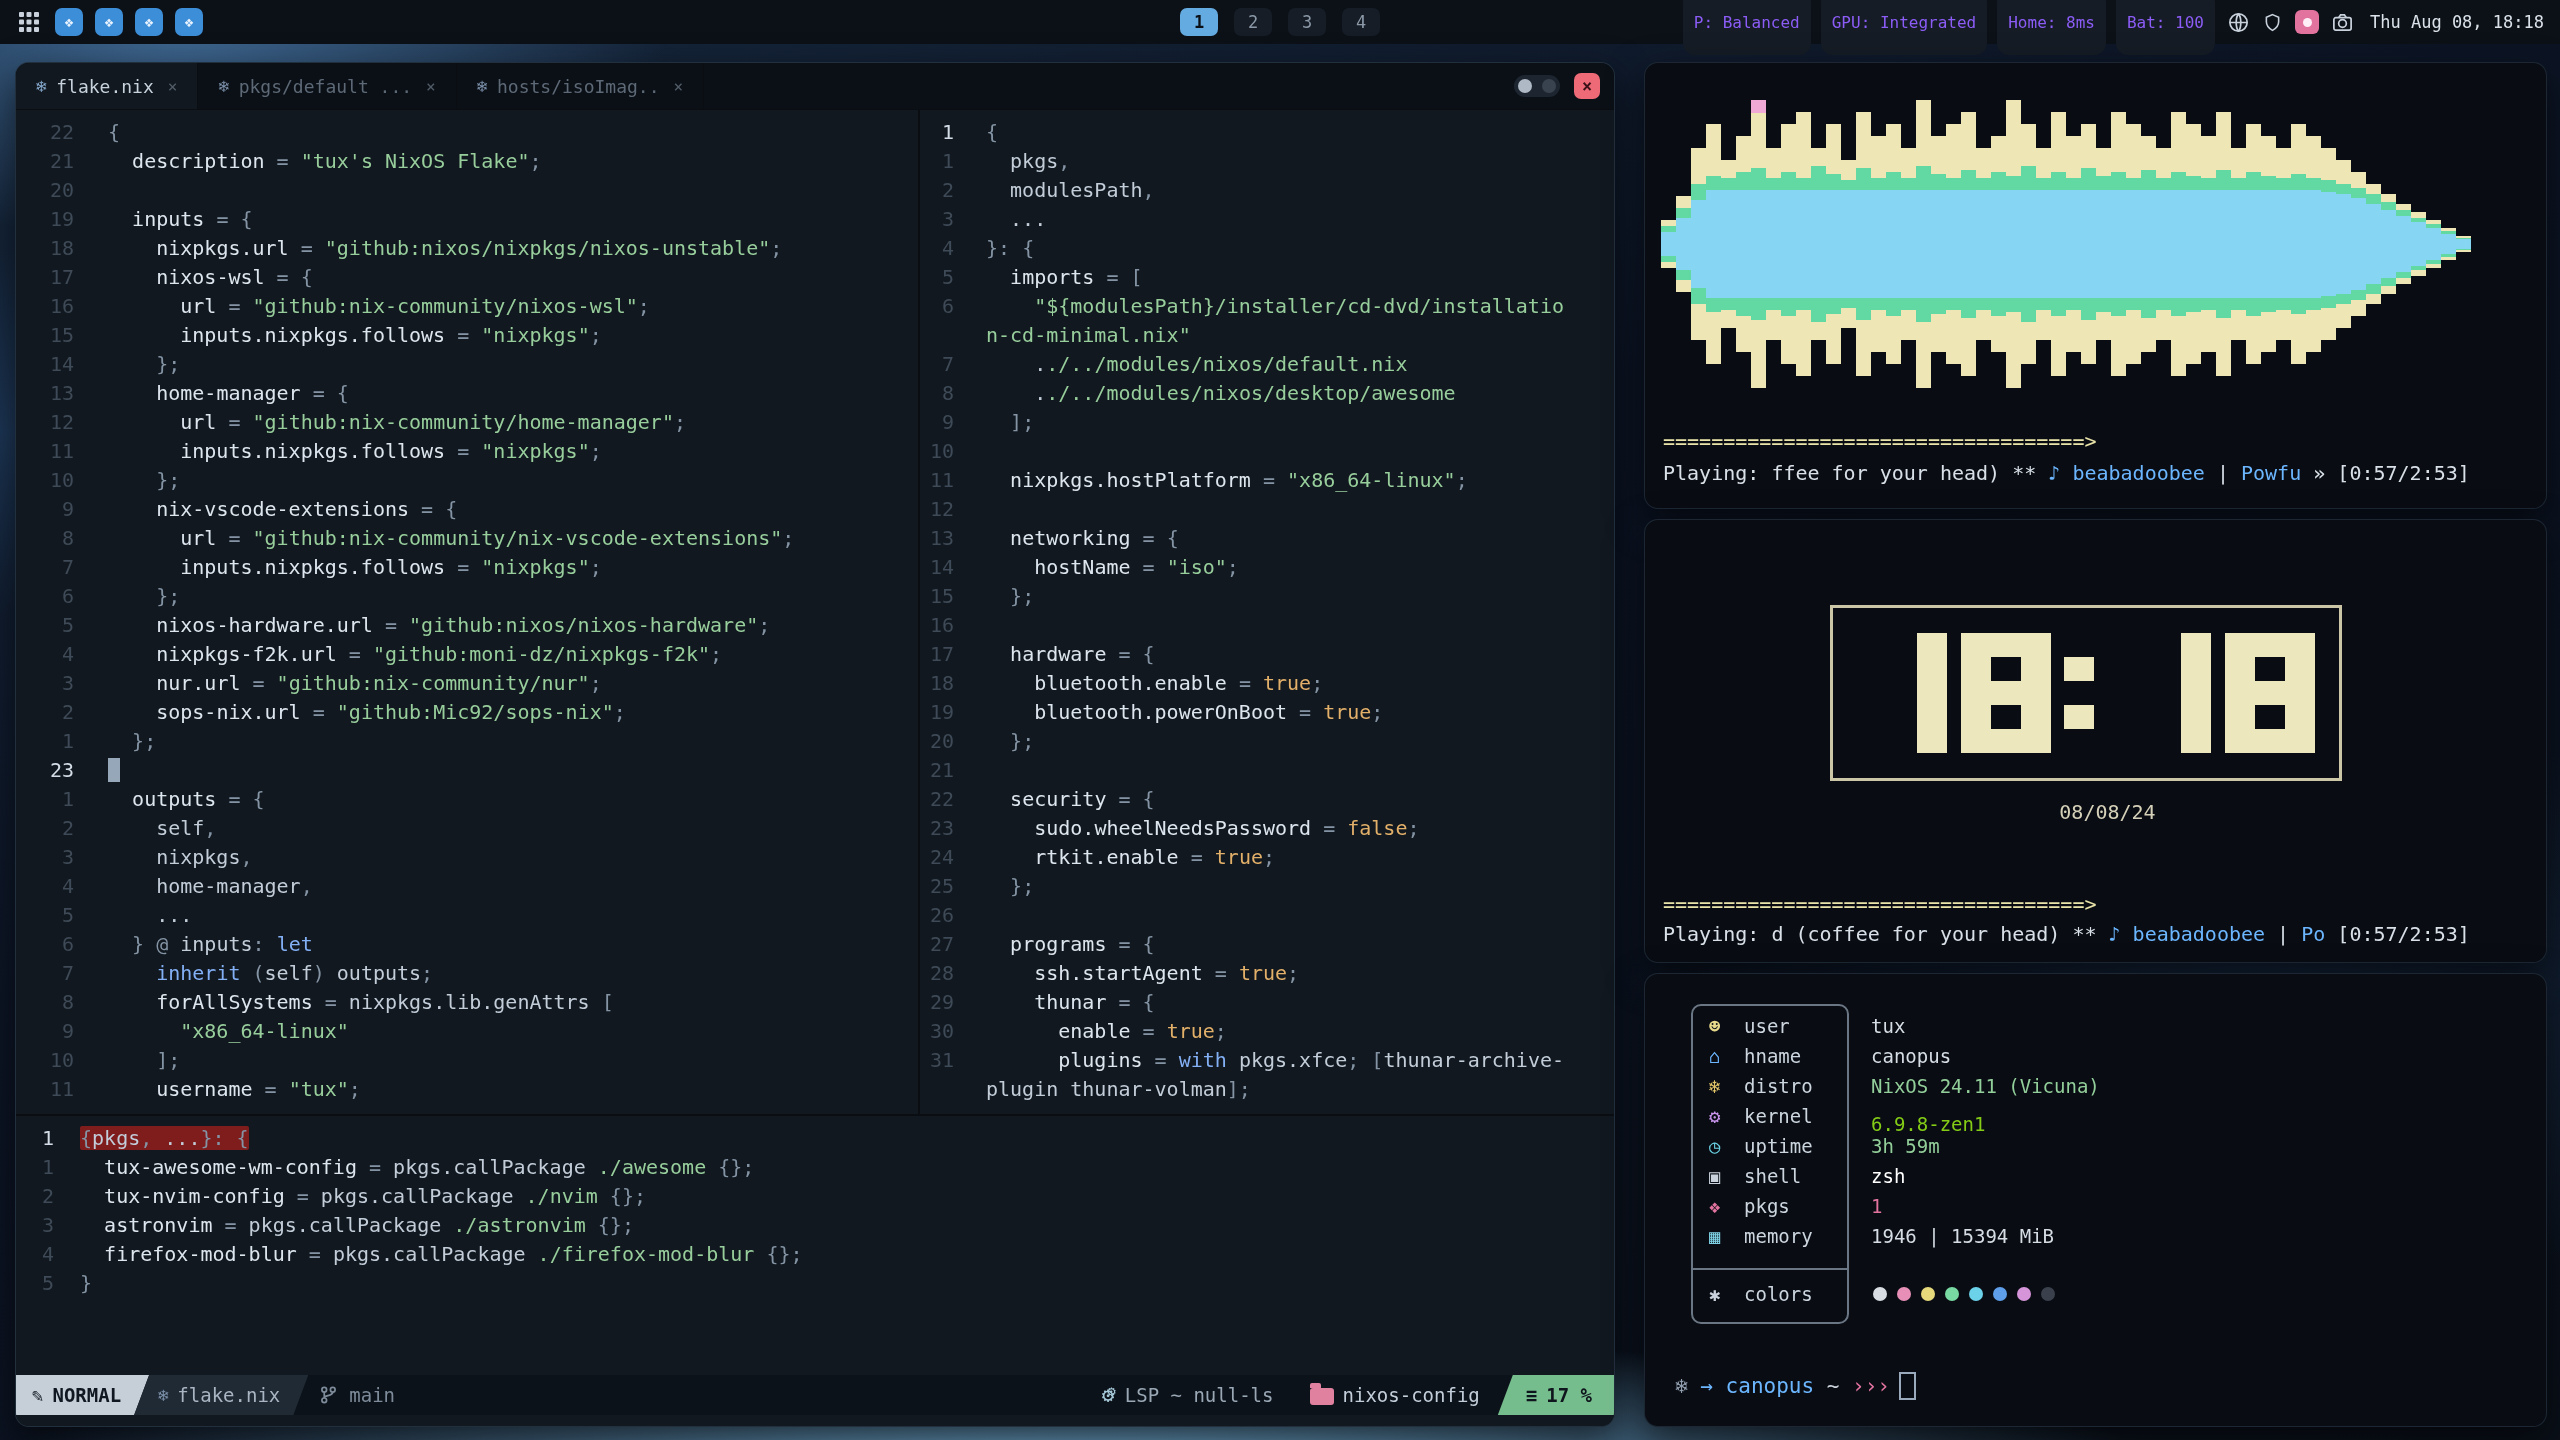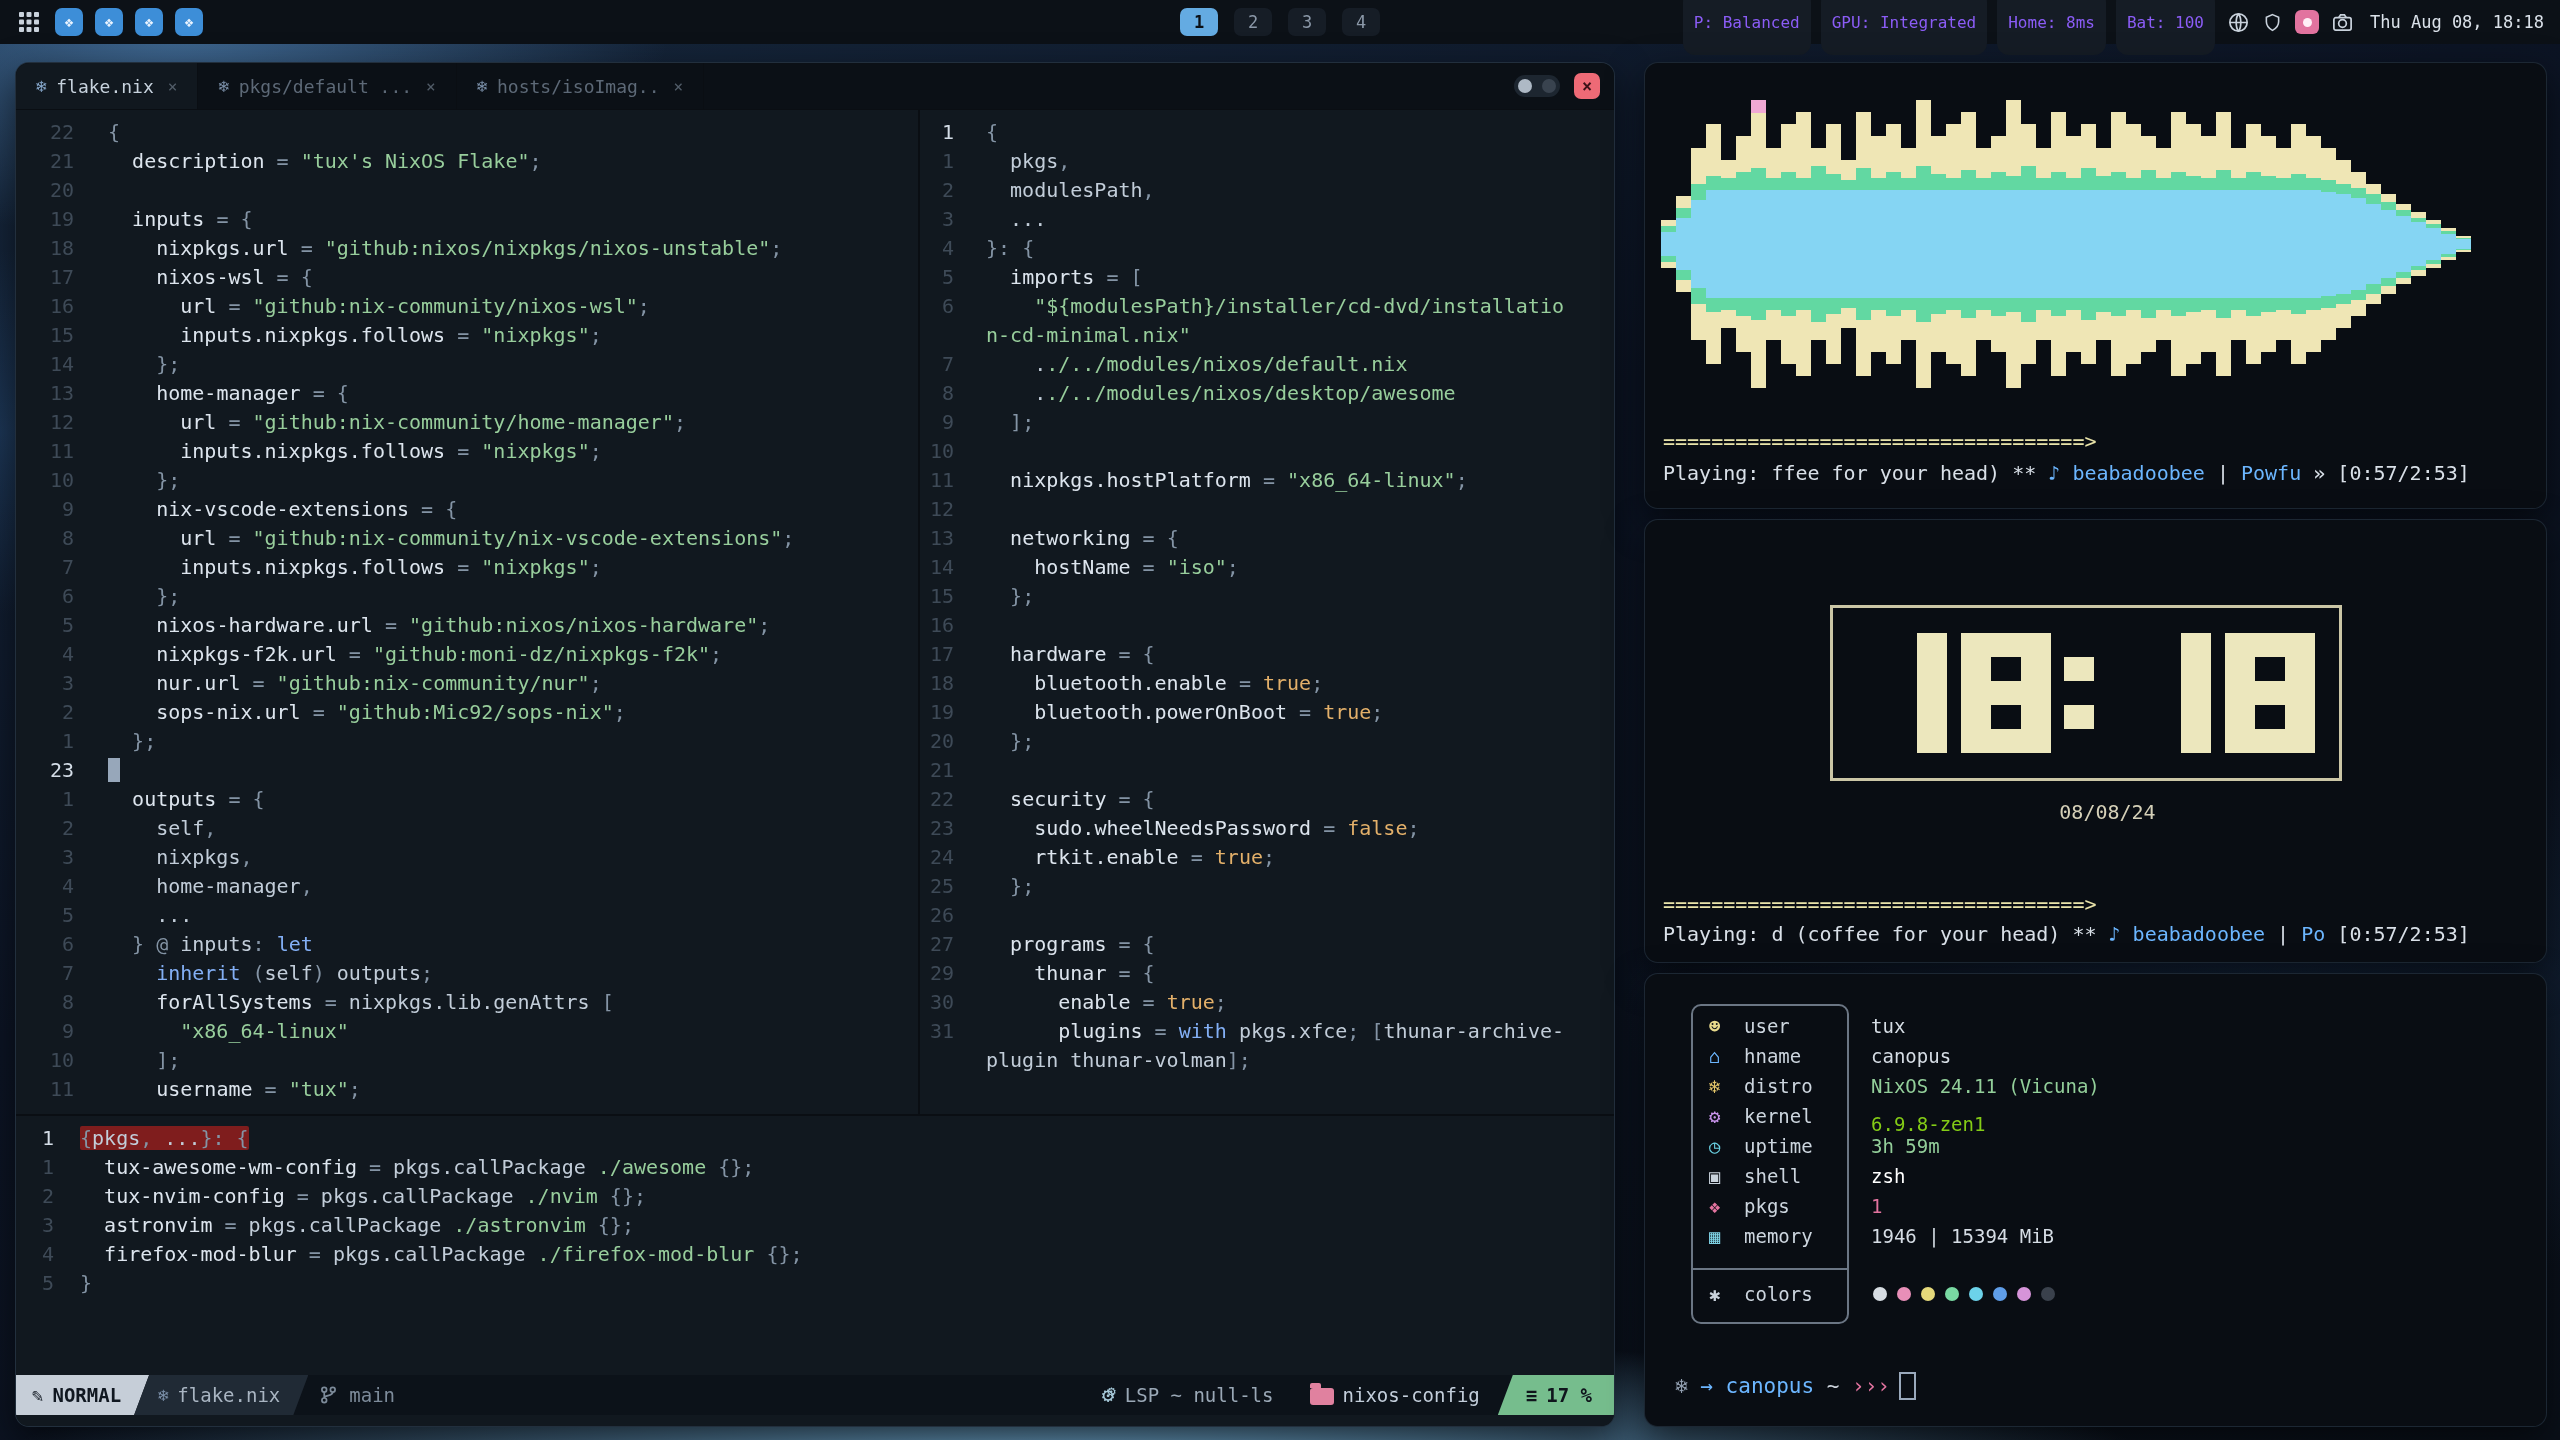--- a/index.html
+++ b/index.html
@@ -252,20 +252,21 @@
           <div class="codeline"><span class="ln">18</span><span class="ct">    <span class="attr">bluetooth.enable </span><span class="pun">=</span> <span class="bool">true</span><span class="pun">;</span></span></div>
           <div class="codeline"><span class="ln">19</span><span class="ct">    <span class="attr">bluetooth.powerOnBoot </span><span class="pun">=</span> <span class="bool">true</span><span class="pun">;</span></span></div>
           <div class="codeline"><span class="ln">20</span><span class="ct">  <span class="pun">};</span></span></div>
           <div class="codeline"><span class="ln">21</span><span class="ct"></span></div>
           <div class="codeline"><span class="ln">22</span><span class="ct">  <span class="attr">security </span><span class="pun">=</span> <span class="pun">{</span></span></div>
           <div class="codeline"><span class="ln">23</span><span class="ct">    <span class="attr">sudo.wheelNeedsPassword </span><span class="pun">=</span> <span class="bool">false</span><span class="pun">;</span></span></div>
           <div class="codeline"><span class="ln">24</span><span class="ct">    <span class="attr">rtkit.enable </span><span class="pun">=</span> <span class="bool">true</span><span class="pun">;</span></span></div>
           <div class="codeline"><span class="ln">25</span><span class="ct">  <span class="pun">};</span></span></div>
           <div class="codeline"><span class="ln">26</span><span class="ct"></span></div>
           <div class="codeline"><span class="ln">27</span><span class="ct">  <span class="attr">programs </span><span class="pun">=</span> <span class="pun">{</span></span></div>
+          <div class="codeline"><span class="ln">28</span><span class="ct">    <span class="attr">ssh.startAgent </span><span class="pun">=</span> <span class="bool">true</span><span class="pun">;</span></span></div>
           <div class="codeline"><span class="ln">29</span><span class="ct">    <span class="attr">thunar </span><span class="pun">=</span> <span class="pun">{</span></span></div>
           <div class="codeline"><span class="ln">30</span><span class="ct">      <span class="attr">enable </span><span class="pun">=</span> <span class="bool">true</span><span class="pun">;</span></span></div>
           <div class="codeline"><span class="ln">31</span><span class="ct">      <span class="attr">plugins </span><span class="pun">=</span> <span class="kw">with</span> pkgs.xfce<span class="pun">;</span> <span class="pun">[</span>thunar-archive-</span></div>
           <div class="codeline"><span class="ln"></span><span class="ct">plugin thunar-volman<span class="pun">];</span></span></div>
         </div>
     </div>
     <div class="pane pane-bottom" id="pane-bottom">
         <div class="codeline"><span class="ln cur">1</span><span class="ct"><span class="selbg"><span class="pun">{</span>pkgs<span class="pun">,</span> ...<span class="pun">}:</span> <span class="pun">{</span></span></span></div>
         <div class="codeline"><span class="ln">1</span><span class="ct">  <span class="attr">tux-awesome-wm-config </span><span class="pun">=</span> pkgs.callPackage <span class="path">./awesome</span> <span class="pun">{};</span></span></div>
         <div class="codeline"><span class="ln">2</span><span class="ct">  <span class="attr">tux-nvim-config </span><span class="pun">=</span> pkgs.callPackage <span class="path">./nvim</span> <span class="pun">{};</span></span></div>

